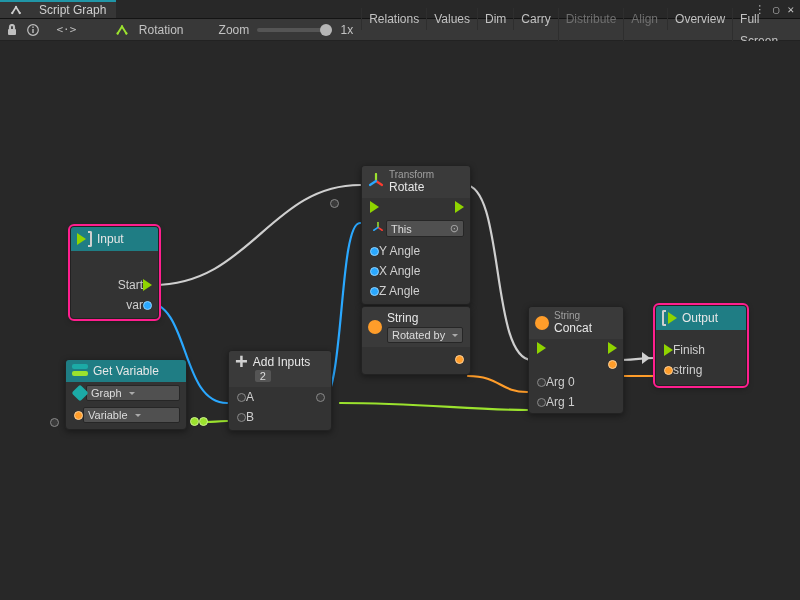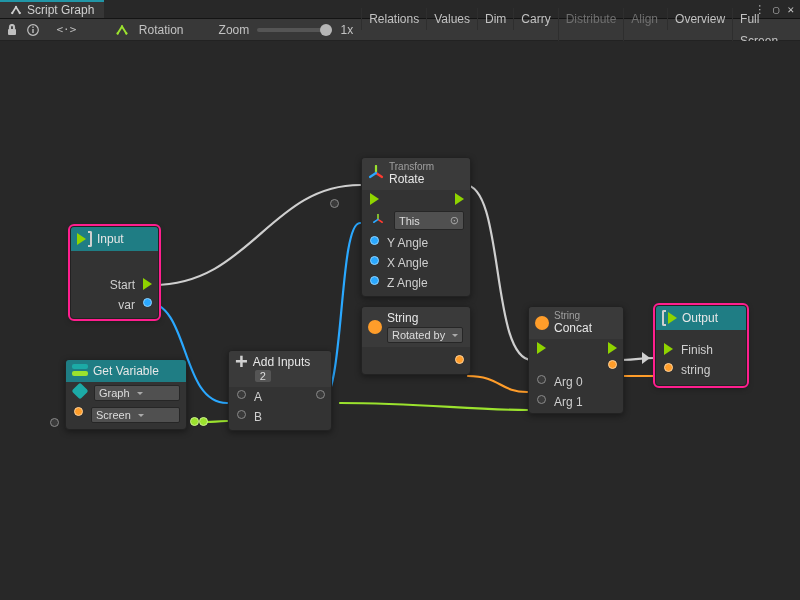--- a/index.html
+++ b/index.html
@@ -14,21 +14,21 @@
   
   .tabstrip {
     height: 19px;
     background: #282828;
     display: flex;
     align-items: stretch;
     border-bottom: 1px solid #141414;
   }
   .tab {
     display: flex; align-items: center;
-    padding: 0 10px; gap: 5px;
+    padding: 0 10px; gap: 17px;
     background: #363636;
     border-top: 2px solid #2196a7;
     color: #d0d0d0;
   }
   .tab svg { width: 12px; height: 12px; }
   .winbtns {
     margin-left: auto; display:flex; align-items:center; gap:8px; padding-right:6px;
     color:#c2c2c2; font-size:11px;
   }
   .winbtns span { cursor: default; font-family: monospace; }
@@ -70,21 +70,21 @@
   .node .hdr {
     background: #1f7d84;
     padding: 4px 6px;
     display:flex;align-items:center;gap:5px;
     border-radius:3px 3px 0 0;
     color:#e7e7e7;
   }
   .node .hdr.dark { background:#3a3a3a; }
   .node .hdr small { display:block; font-size:10px; color:#d0d0d0aa; line-height:1; }
   .node .row {
-    display:flex;gap:8px;
+    display:flex;align-items:center;gap:0;
     padding:3px 6px 3px 8px; font-size:12px;
   }
   .sel {
     display:flex;align-items:center;gap:4px;
     background:#505050;border:1px solid #262626;border-radius:2px;padding:1px 4px;font-size:11px;color:#ddd;
   }
   .sel::after{content:"";border:3px solid transparent;border-top-color:#aaa;margin-left:3px;transform:translateY(2px);}
   .sel.target::after{content:"⊙";border:none;transform:none;margin-left:auto;font-size:11px;color:#aaa;}
 
   
@@ -265,21 +265,21 @@
     </div>
     <div class="row">
       <span class="diamond"></span>
       <span class="sel" style="flex:1">
           <span>Graph</span>
         </span>
     </div>
     <div class="row" style="padding-bottom:6px">
       <span class="port orange"></span>
       <span class="sel" style="flex:1">
-          <span>Screen</span>
+          <span>Variable</span>
         </span>
     </div>
   </div>
 
   <div class="freeport port green" style="left:190px;top:376px"></div>
   <div class="freeport port green" style="left:199px;top:376px"></div>
 
   <div class="node" style="left:228px;top:309px;width:104px">
     <div class="hdr dark" style="align-items:flex-start">
       <span class="plus">+</span>
@@ -293,21 +293,21 @@
       <span>A</span>
       <span class="flexsp"></span>
       <span class="port"></span>
     </div>
     <div class="row" style="padding-bottom:6px">
       <span class="port"></span>
       <span>B</span>
     </div>
   </div>
 
-  <div class="node" style="left:361px;top:116px;width:110px">
+  <div class="node" style="left:361px;top:124px;width:110px">
     <div class="hdr dark" style="align-items:center">
       <span class="ico-rotate"><svg viewBox="0 0 16 16">
             <path d="M8 8 L8 1" stroke="#9be22e" stroke-width="3" stroke-linecap="round"></path>
             <path d="M8 8 L14 12" stroke="#ff3b30" stroke-width="3" stroke-linecap="round"></path>
             <path d="M8 8 L2 12" stroke="#2aa8ff" stroke-width="3" stroke-linecap="round"></path>
           </svg></span>
       <span>
         <small>Transform</small>
         <span>Rotate</span>
       </span>

